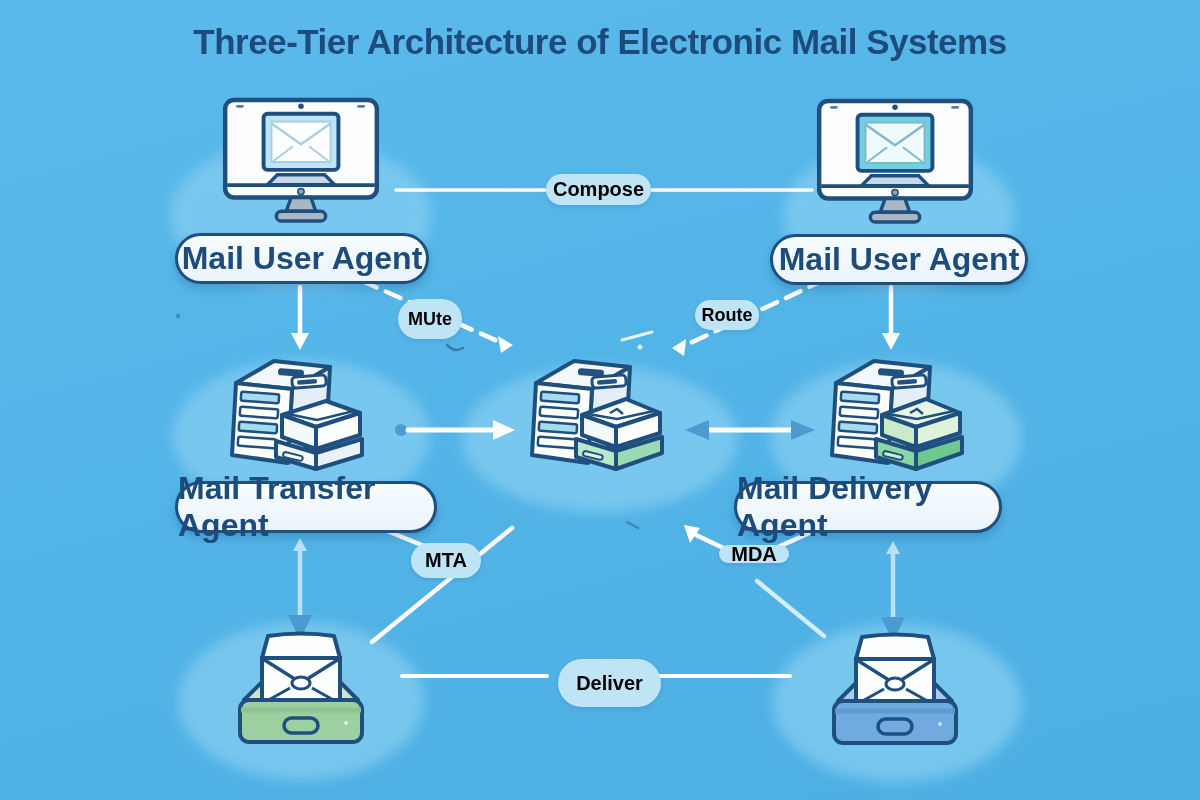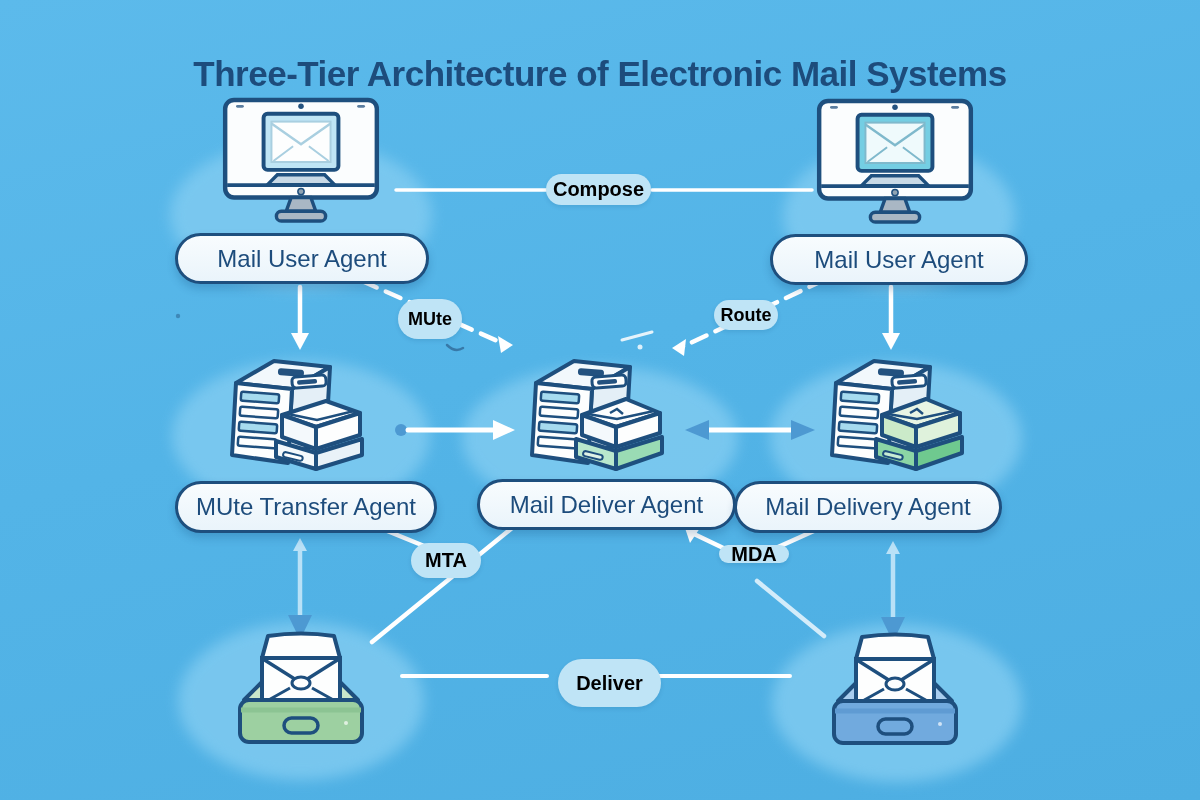--- a/index.html
+++ b/index.html
@@ -3,29 +3,29 @@
 <meta charset="utf-8">
 <style>
   html,body{margin:0;padding:0;background:#2d7fb0;}
   #canvas{
     position:relative;width:1200px;height:800px;overflow:hidden;
     background:linear-gradient(165deg,#5cbaeb 0%,#53b4e7 45%,#4daee2 100%);
     font-family:"Liberation Sans",sans-serif;
   }
   .title{
     position:absolute;top:22px;left:0;width:100%;text-align:center;
-    font-size:35px;font-weight:700;letter-spacing:-.5px;color:#1d4c7c;margin-top:32px;
+    font-size:35px;font-weight:700;letter-spacing:-.5px;color:#1d4c7c;
   }
   .glow{position:absolute;background:#82ccf1;border-radius:50%;filter:blur(7px);opacity:.8;}
   .icon{position:absolute;}
   .node-pill{
     position:absolute;display:flex;align-items:center;justify-content:center;
     background:linear-gradient(#f8fcfe,#eaf4fb);
     border:3.5px solid #1e4f7e;border-radius:999px;
-    color:#1d4c7c;font-weight:400;font-size:24px;
+    color:#1d4c7c;font-weight:700;font-size:32px;
     box-shadow:0 5px 9px rgba(10,60,110,.22);
   }
   .tag-pill{
     position:absolute;display:flex;align-items:center;justify-content:center;
     background:#bfe4f6;border-radius:999px;color:#000000;font-weight:700;
     box-shadow:0 2px 4px rgba(10,60,110,.12);
   }
   .tag-lg{font-size:20px;}
   .tag-md{font-size:18px;}
   svg{display:block;}
@@ -221,26 +221,25 @@
       <path d="M39 74 L64 60 M111 74 L86 60" stroke="#1e4f7e" stroke-width="3"></path>
       <rect x="14" y="72" width="122" height="42" rx="9" fill="#71aade" stroke="#1e4f7e" stroke-width="4"></rect>
       <path d="M15 82 L135 82" stroke="#5f9bd3" stroke-width="5"></path>
       <rect x="58" y="90" width="34" height="15" rx="7.5" fill="none" stroke="#1e4f7e" stroke-width="3.5"></rect>
       <circle cx="120" cy="95" r="2" fill="#cfe3f6"></circle>
     </svg>
   </div>
 
   <div class="node-pill" style="left:175px;top:233px;width:248px;height:45px;">Mail User Agent</div>
   <div class="node-pill" style="left:770px;top:234px;width:252px;height:45px;">Mail User Agent</div>
-  <div class="node-pill" style="left:175px;top:481px;width:256px;height:46px;">MUte Transfer Agent</div>
-  <div class="node-pill" style="left:477px;top:479px;width:253px;height:45px;">Mail Deliver Agent</div>
+  <div class="node-pill" style="left:175px;top:481px;width:256px;height:46px;">Mail Transfer Agent</div>
   <div class="node-pill" style="left:734px;top:481px;width:262px;height:46px;">Mail Delivery Agent</div>
 
   <div class="tag-pill tag-lg" style="left:546px;top:174px;width:105px;height:31px;">Compose</div>
   <div class="tag-pill tag-md" style="left:398px;top:299px;width:64px;height:40px;">MUte</div>
-  <div class="tag-pill tag-md" style="left:714px;top:300px;width:64px;height:30px;">Route</div>
+  <div class="tag-pill tag-md" style="left:695px;top:300px;width:64px;height:30px;">Route</div>
   <div class="tag-pill tag-lg" style="left:411px;top:543px;width:70px;height:35px;">MTA</div>
   <div class="tag-pill tag-lg" style="left:719px;top:545px;width:70px;height:18px;">MDA</div>
   <div class="tag-pill tag-lg" style="left:558px;top:659px;width:103px;height:48px;">Deliver</div>
 
   <div class="title">Three-Tier Architecture of Electronic Mail Systems</div>
 
 </div>
 
 </body></html>

